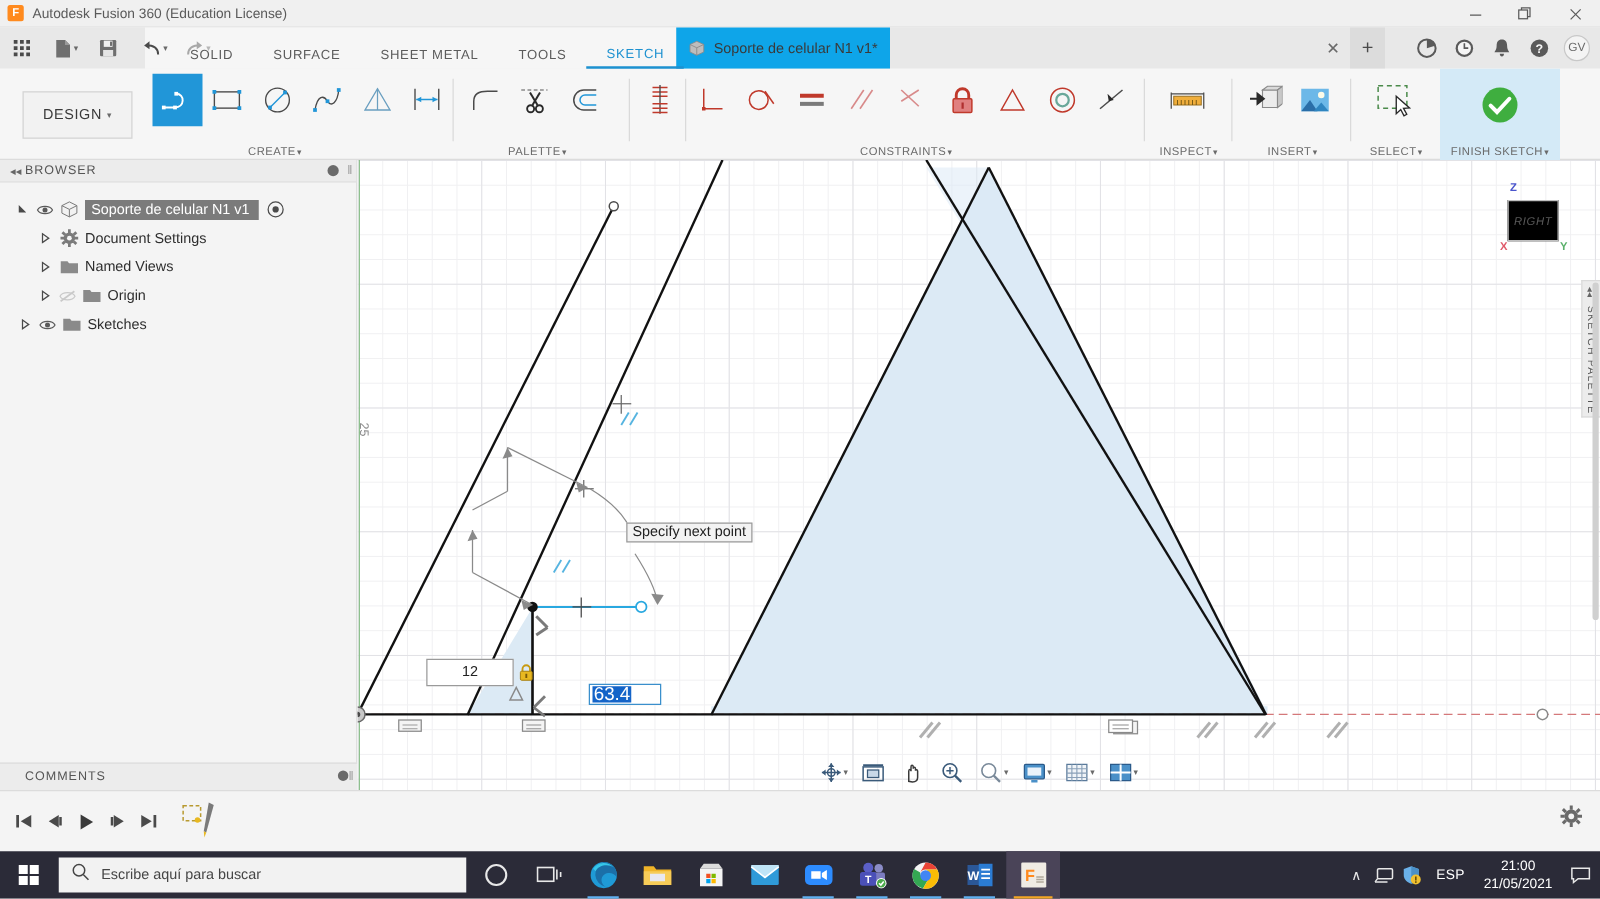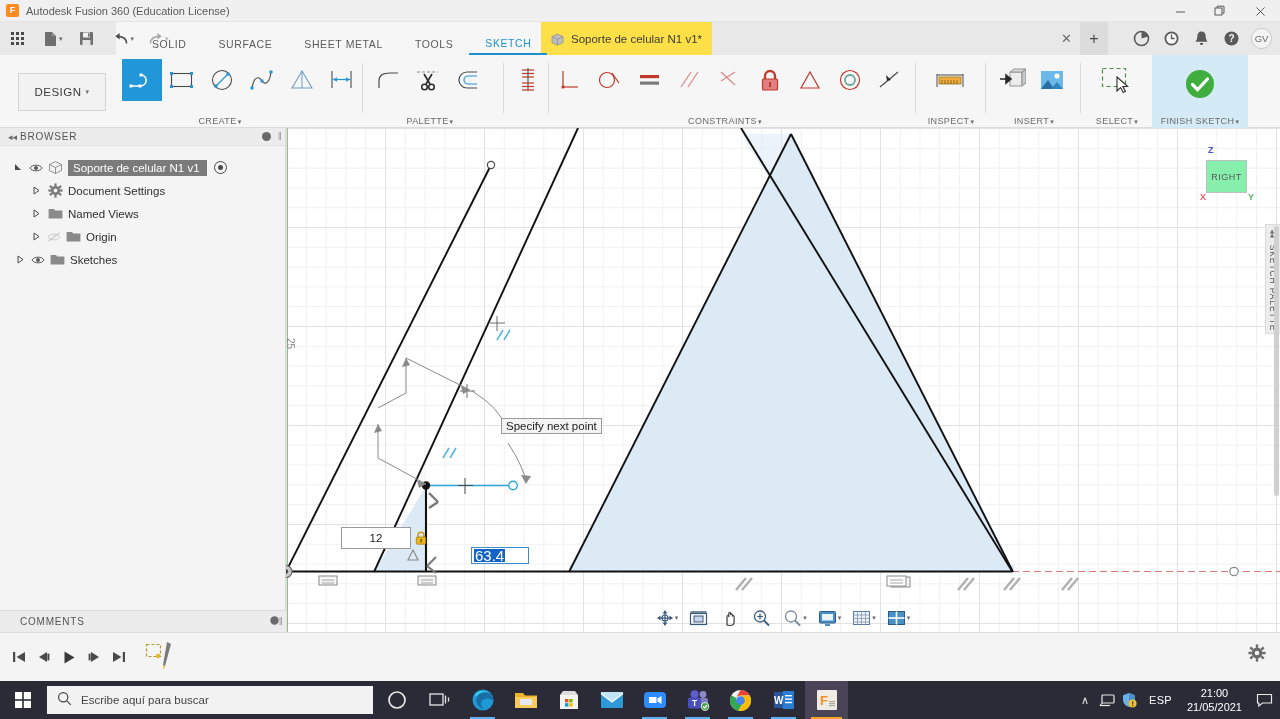--- a/index.html
+++ b/index.html
@@ -42,21 +42,21 @@
     height: 33px; padding: 0 5px; color: #4a4a4a;
   }
   .qa-caret { font-size: 7px; color: #6a6a6a; margin-left: 1px; }
   .qa-panel {
     position: absolute; left: 116px; top: 0; width: 425px; height: 33px;
     background: #f6f6f6;
   }
   .doc-tab {
     position: absolute; left: 541px; top: 0; height: 33px;
     display: flex; align-items: center; padding: 0 10px;
-    background: #fde047;
+    background: #0ea5e9;
   }
   .doc-cube {
     width: 13px; height: 13px; margin-right: 7px; position: relative;
   }
   .doc-name { font-size: 11.5px; color: #3a3a3a; }
   .tab-close {
     position: absolute; left: 1058px; top: 0; width: 17px; height: 33px;
     display: flex; align-items: center; justify-content: center;
     color: #6a6a6a; font-size: 13px;
   }
@@ -210,23 +210,23 @@
   }
   .dimlabel-v {
     position: absolute; font-size: 10px; color: #8a8a8a;
     transform: rotate(90deg); transform-origin: left top;
   }
 
   
   .viewcube { position: absolute; right: 18px; top: 12px; width: 70px; height: 70px; }
   .vc-face {
     position: absolute; left: 14px; top: 20px; width: 41px; height: 33px;
-    background: #86efac; border: 1px solid #c0c0c0;
+    background: #000000; border: 1px solid #c0c0c0;
     font-size: 9px; color: #5a5a5a;
-    display: flex; align-items: center; justify-content: center; letter-spacing: .5px;
+    display: flex; align-items: center; justify-content: center; letter-spacing: .5px; font-style: italic;
   }
   .vc-ax { position: absolute; font-size: 9px; font-weight: bold; }
 
   .palette-tab {
     position: absolute; right: 0; top: 96px; width: 15px; height: 110px;
     background: #ececec; border: 1px solid #dadada; border-right: none;
     display: flex; align-items: center; justify-content: center;
   }
   .palette-text {
     font-size: 8.5px; color: #555; letter-spacing: .9px; white-space: nowrap;

